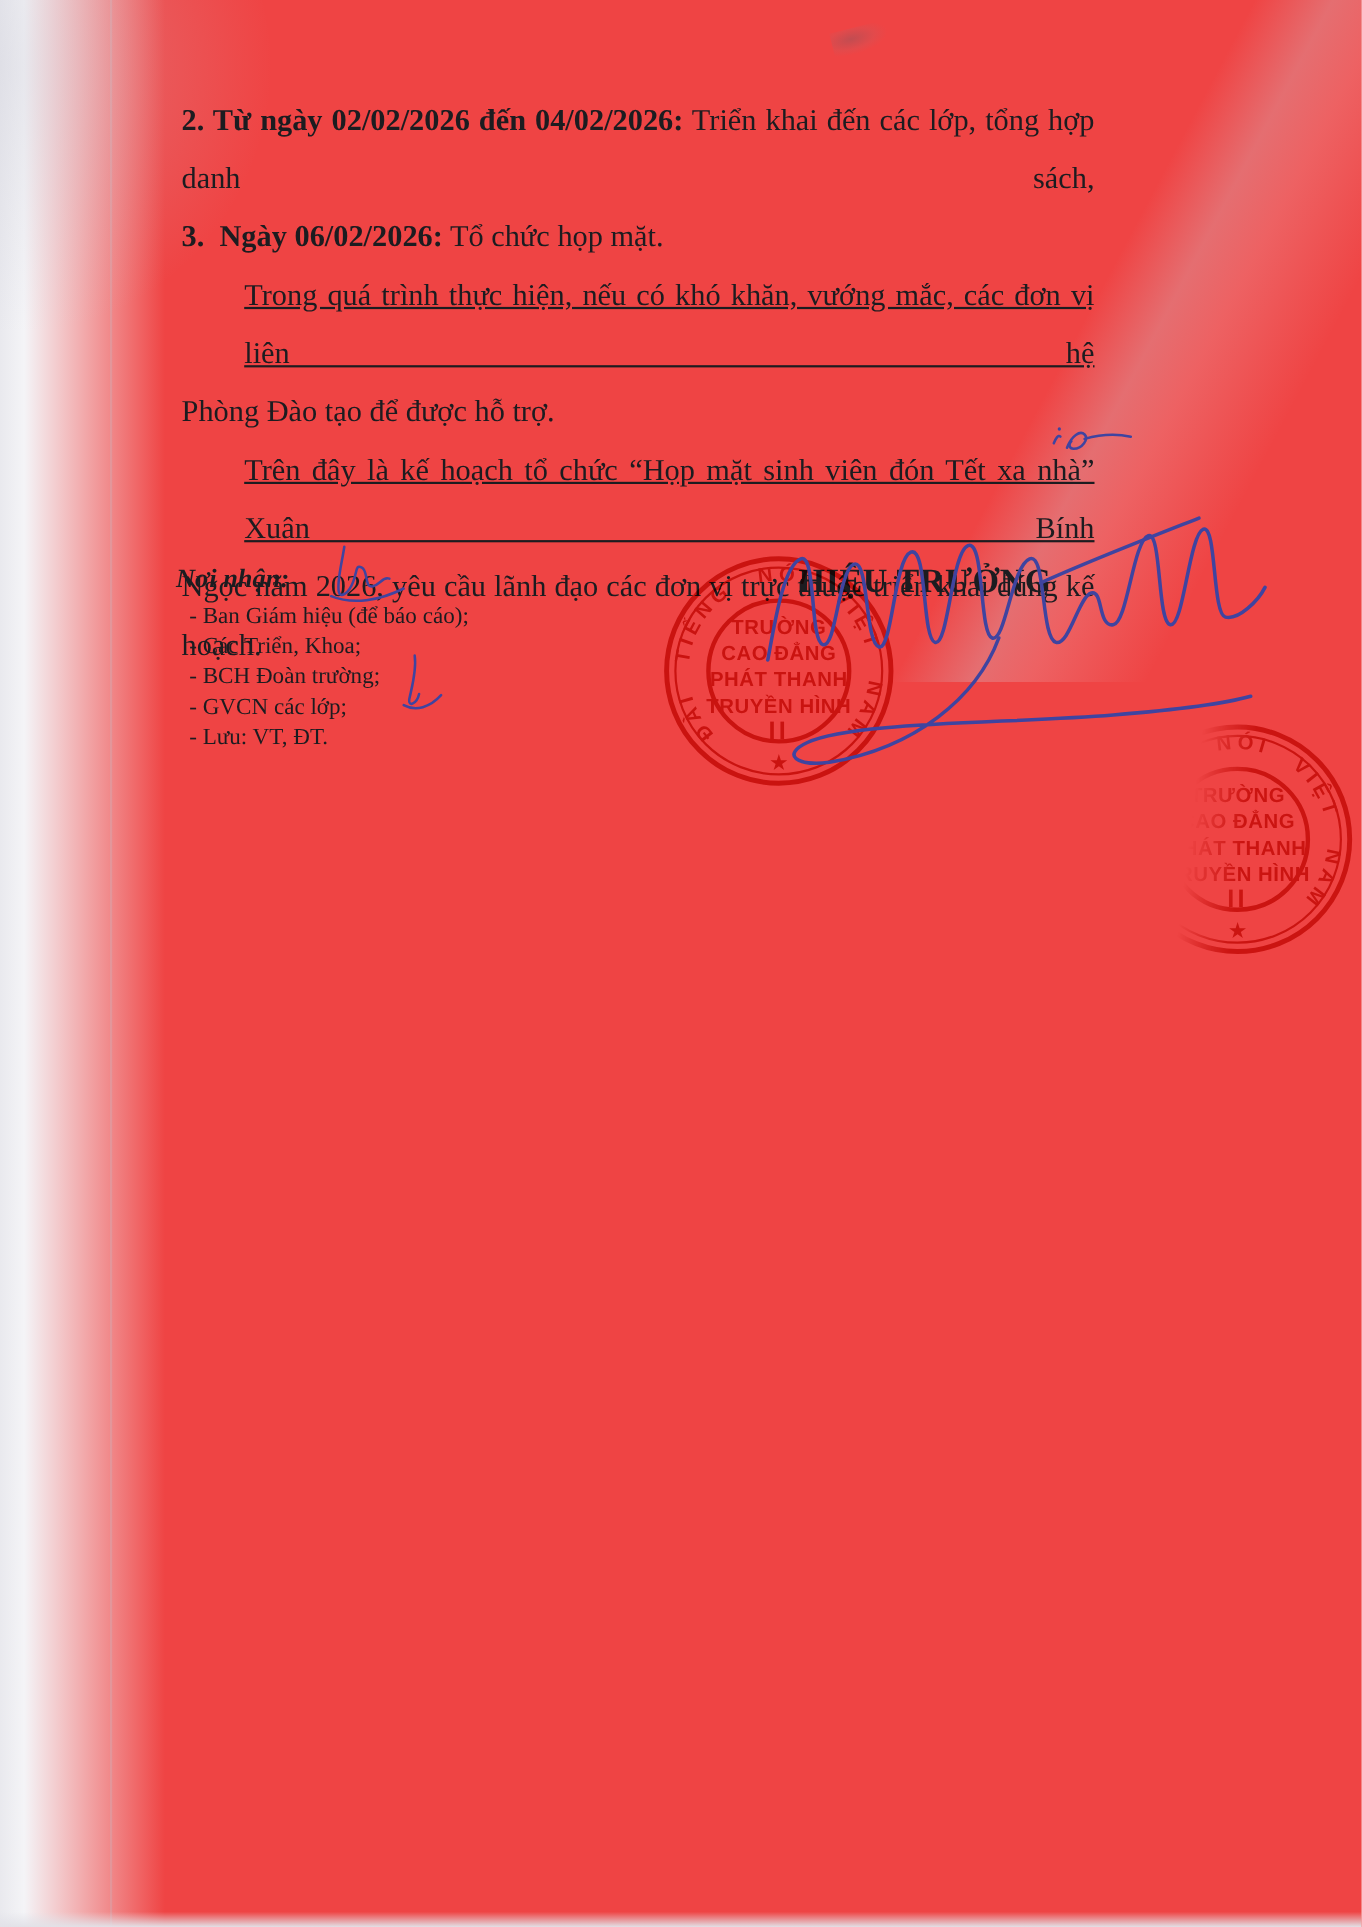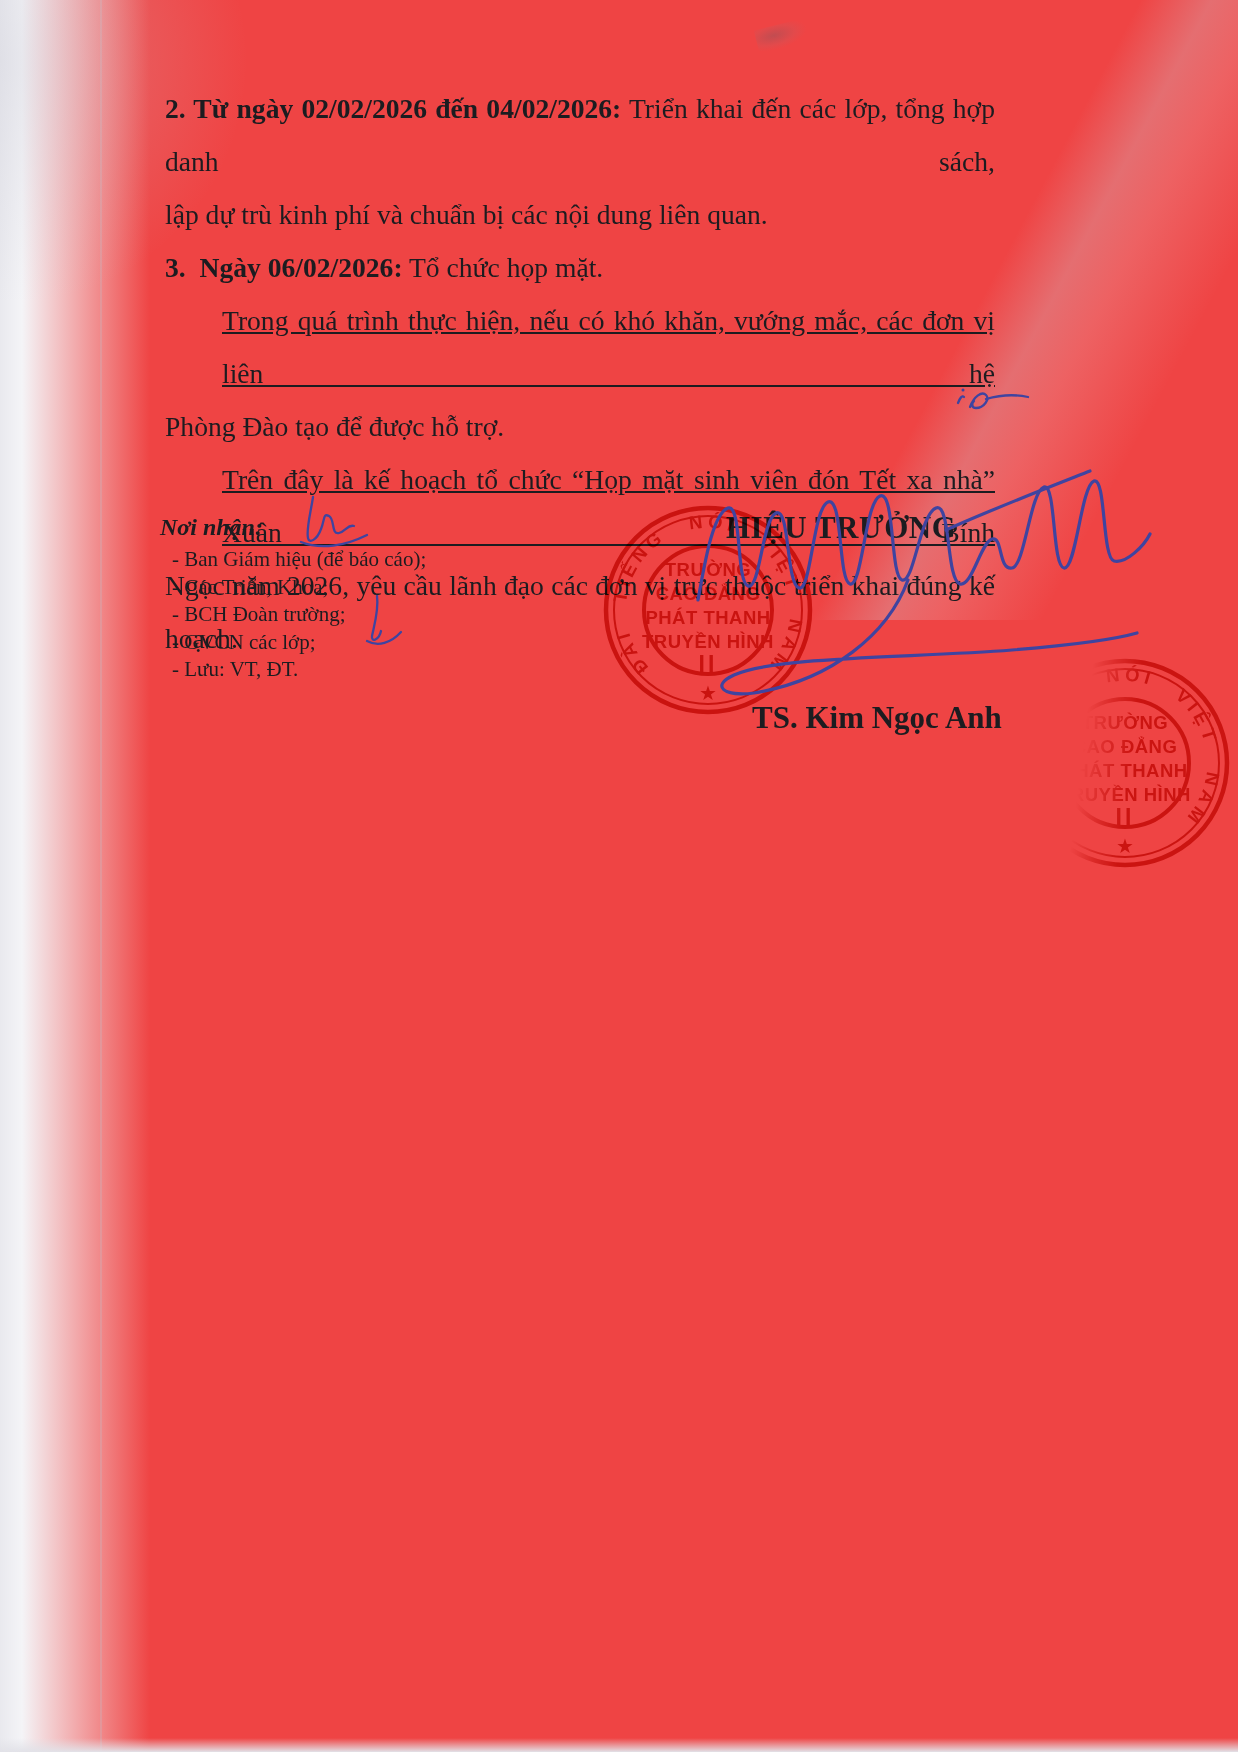--- a/index.html
+++ b/index.html
@@ -70,39 +70,37 @@
 
   <div class="shade-left"></div>
   <div class="shade-edge-line"></div>
   <div class="shade-crease"></div>
   <div class="shade-corner"></div>
   <div class="shade-bottom"></div>
   <div class="smudge"></div>
 
   <div class="content">
     <div class="tline just"><span class="b">2. Từ ngày 02/02/2026 đến 04/02/2026:</span><span> Triển khai đến các lớp, tổng hợp danh sách,</span></div>
-    <div class="tline"><span>lập dự trù kinh phí và chuẩn bị các nội dung liên quan.</span></div>
     <div class="tline"><span class="b">3. Ngày 06/02/2026:</span><span> Tổ chức họp mặt.</span></div>
     <div class="tline just indent"><span>Trong quá trình thực hiện, nếu có khó khăn, vướng mắc, các đơn vị liên hệ</span></div>
     <div class="tline"><span>Phòng Đào tạo để được hỗ trợ.</span></div>
     <div class="tline just indent"><span>Trên đây là kế hoạch tổ chức “Họp mặt sinh viên đón Tết xa nhà” Xuân Bính</span></div>
     <div class="tline"><span>Ngọc năm 2026, yêu cầu lãnh đạo các đơn vị trực thuộc triển khai đúng kế hoạch.</span></div>
   </div>
 
   <div class="recip-label">Nơi nhận:</div>
   <ul class="recip-list">
     <li>- Ban Giám hiệu (để báo cáo);</li>
     <li>- Các Triển, Khoa;</li>
     <li>- BCH Đoàn trường;</li>
     <li>- GVCN các lớp;</li>
     <li>- Lưu: VT, ĐT.</li>
   </ul>
 
   <div class="hm-title">HIỆU TRƯỞNG</div>
-  <div class="hm-name">TS. Kim Ngọc Anh</div>
 
   <div class="stamp stamp-main">
     <svg viewBox="0 0 220 220">
       <defs>
           <path id="arcA" d="M 52 168 A 82 82 0 1 1 168 168"></path>
         </defs>
       <circle class="ring ring-outer" cx="110" cy="110" r="102"></circle>
       <circle class="ring ring-mid" cx="110" cy="110" r="94"></circle>
       <circle class="ring ring-inner" cx="110" cy="110" r="64"></circle>
       <text class="arc-text"><textPath href="#arcA" startOffset="50%" text-anchor="middle">ĐÀI TIẾNG NÓI VIỆT NAM</textPath></text>

